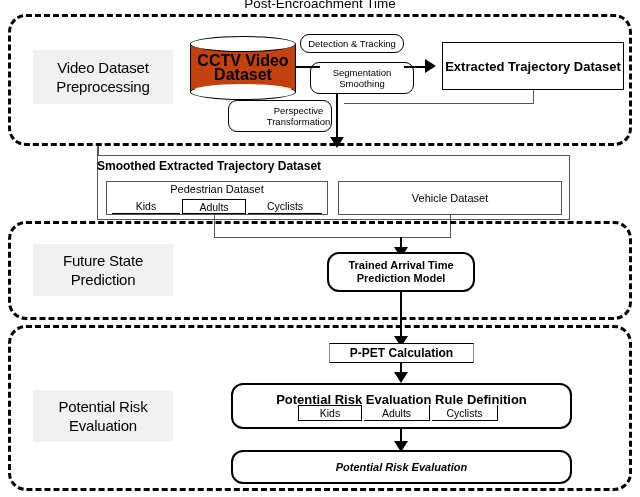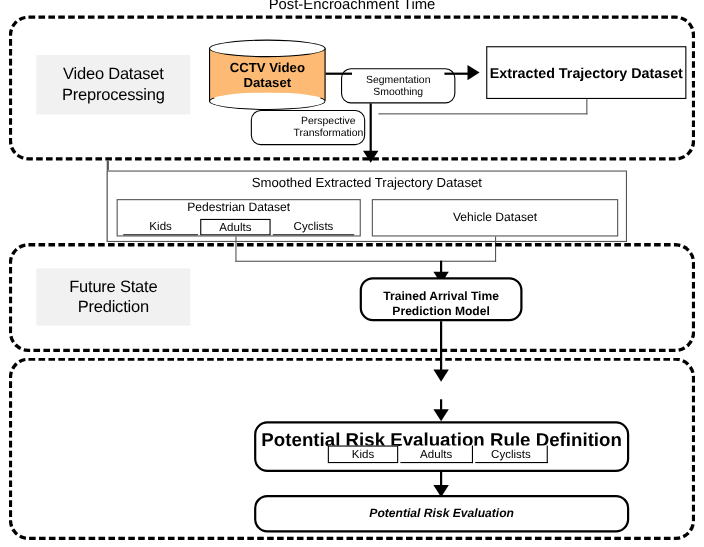--- a/index.html
+++ b/index.html
@@ -86,29 +86,29 @@
     align-items: center;
     justify-content: center;
     text-align: center;
     font-weight: bold;
     font-size: 11px;
     line-height: 13px;
   }
 
   
   .cylinder {
-    background: #fdba74;
+    background: #c2410c;
     border-left: 1.4px solid #000;
     border-right: 1.4px solid #000;
     display: flex;
     align-items: center;
     justify-content: center;
     text-align: center;
     font-weight: bold;
-    font-size: 12px;
+    font-size: 16px;
     line-height: 14px;
   }
   .cyl-top, .cyl-bottom {
     position: absolute;
     left: -1.4px;
     width: calc(100% + 2.8px);
     height: 16px;
     border: 1.4px solid #000;
     border-radius: 50%;
     background: #ffffff;
@@ -174,20 +174,23 @@
 
   <div class="abs cylinder" style="left:190px; top:44px; width:106px; height:48px;">
     <div class="cyl-bottom"></div>
     <div class="cyl-top"></div>
     <div style="position:relative; z-index:2;">
       <div>CCTV Video</div>
       <div>Dataset</div>
     </div>
   </div>
 
+  <div class="abs round-node" style="left:300px; top:34px; width:104px; height:19px;">
+    <span>Detection &amp; Tracking</span>
+  </div>
 
   <div class="abs round-node" style="left:310px; top:62px; width:104px; height:32px;">
     <div>
       <div>Segmentation</div>
       <div>Smoothing</div>
     </div>
   </div>
 
   <div class="abs round-node" style="left:228px; top:100px; width:104px; height:32px;padding-left:40px;">
     <div>
@@ -208,21 +211,21 @@
   <div class="abs vline-thin" style="left:533px; top:90px; height:14px;"></div>
   <div class="abs hline-thin" style="left:344px; top:103px; width:190px;"></div>
 
   <div class="abs vline" style="left:336px; top:94px; height:46px;"></div>
   <div class="abs arrow-down" style="left:330px; top:137px;"></div>
 
   <div class="abs" style="left:97px; top:146px; width:1.6px; height:74px; background:#555;"></div>
 
   <div class="abs" style="left:97px; top:155px; width:473px; height:65px; border:1.4px solid #555; background:#fff;">
   </div>
-  <div class="abs" style="left:97px; top:159px; width:473px; text-align:center; font-weight:normal; font-size:12px;">Smoothed Extracted Trajectory Dataset</div>
+  <div class="abs" style="left:97px; top:159px; width:473px; font-weight:bold; font-size:12px;">Smoothed Extracted Trajectory Dataset</div>
 
   <div class="abs" style="left:106px; top:181px; width:222px; height:34px; border:1.2px solid #555; background:#fff;"></div>
   <div class="abs" style="left:106px; top:183px; width:222px; text-align:center; font-size:11px;">Pedestrian Dataset</div>
 
   <div class="abs ul-cell" style="left:112px; top:199px; width:68px; height:15px;">
     <span>Kids</span>
   </div>
   <div class="abs ul-cell boxed" style="left:182px; top:199px; width:64px; height:15px;">
     <span>Adults</span>
   </div>
@@ -243,39 +246,48 @@
   <div class="abs stage-label" style="left:33px; top:244px; width:140px; height:52px;">
     <div>
       <div>Future State</div>
       <div>Prediction</div>
     </div>
   </div>
 
   <div class="abs vline" style="left:400px; top:237px; height:13px;"></div>
   <div class="abs arrow-down" style="left:394px; top:247px;"></div>
 
-  <div class="abs heavy-round-node" style="left:327px; top:252px; width:148px; height:40px;align-items:flex-end;">
+  <div class="abs heavy-round-node" style="left:327px; top:252px; width:148px; height:40px;">
     <div>
       <div>Trained Arrival Time</div>
       <div>Prediction Model</div>
     </div>
   </div>
 
   <div class="abs vline" style="left:400px; top:292px; height:48px;"></div>
   <div class="abs arrow-down" style="left:394px; top:336px;"></div>
 
   <div class="abs stage-box" style="left:8px; top:325px; width:624px; height:166px;"></div>
 
-
+  <div class="abs stage-label" style="left:33px; top:390px; width:140px; height:52px;">
+    <div>
+      <div>Potential Risk</div>
+      <div>Evaluation</div>
+    </div>
+  </div>
+
+  <div class="abs rule-node" style="left:329px; top:343px; width:145px; height:20px;">
+    <span>P-PET Calculation</span>
+  </div>
 
   <div class="abs vline" style="left:400px; top:363px; height:13px;"></div>
   <div class="abs arrow-down" style="left:394px; top:372px;"></div>
 
   <div class="abs heavy-round-node" style="left:231px; top:383px; width:341px; height:46px; display:block;">
-    <div style="text-align:center; font-weight:bold; font-size:17px; margin-top:8px;">Potential Risk Evaluation Rule Definition</div>
+    <div style="text-align:center; font-weight:bold; font-size:13px; margin-top:8px;">Potential Risk Evaluation Rule Definition</div>
   </div>
   <div class="abs ul-cell boxed" style="left:298px; top:405px; width:64px; height:16px;">
     <span>Kids</span>
   </div>
   <div class="abs ul-cell" style="left:364px; top:405px; width:66px; height:16px; border-right:1.3px solid #000;">
     <span>Adults</span>
   </div>
   <div class="abs ul-cell" style="left:432px; top:405px; width:66px; height:16px; border-right:1.3px solid #000;">
     <span>Cyclists</span>
   </div>

